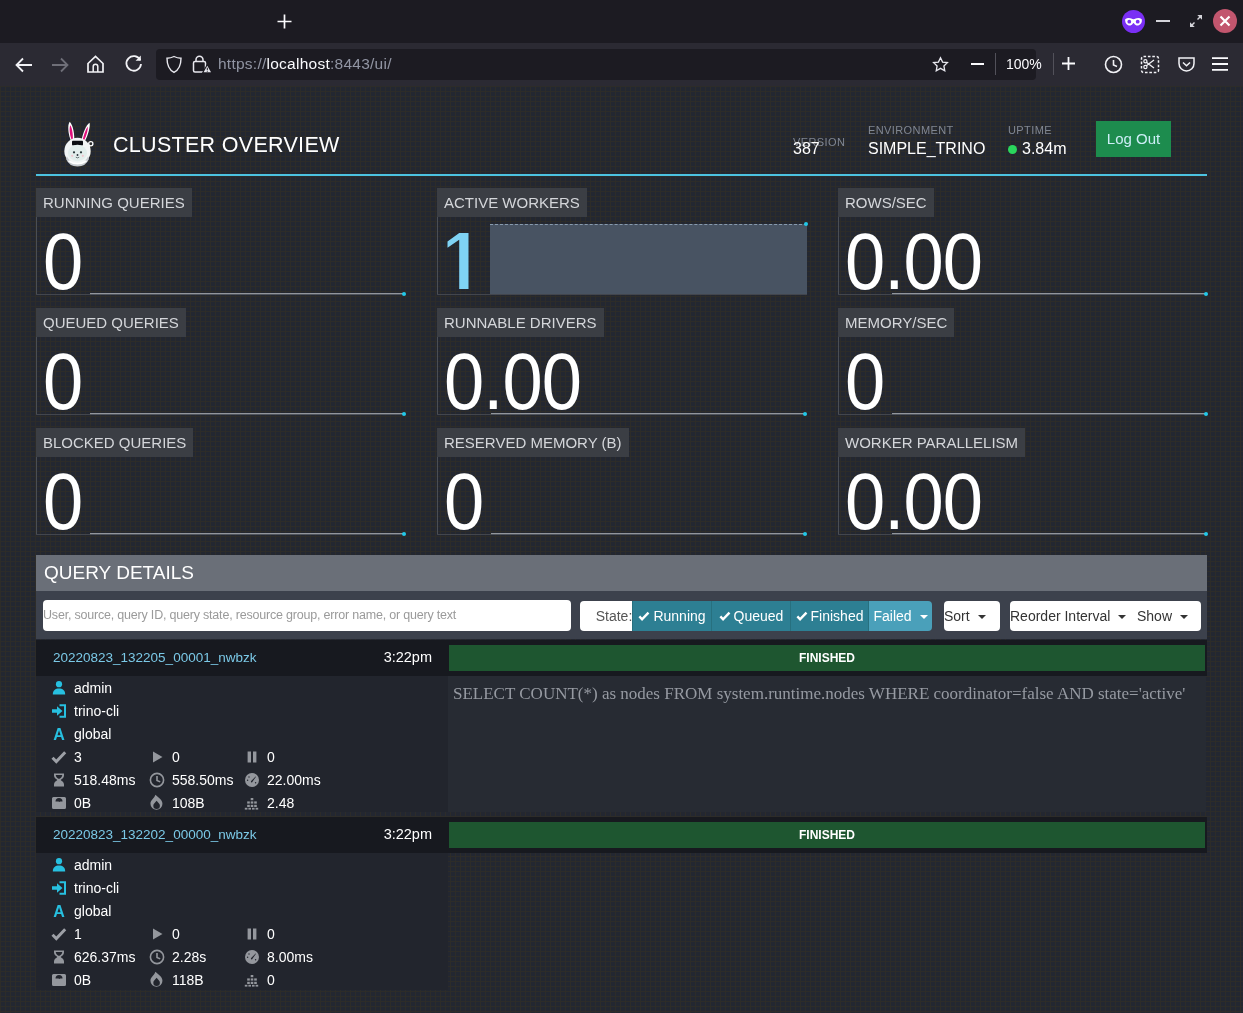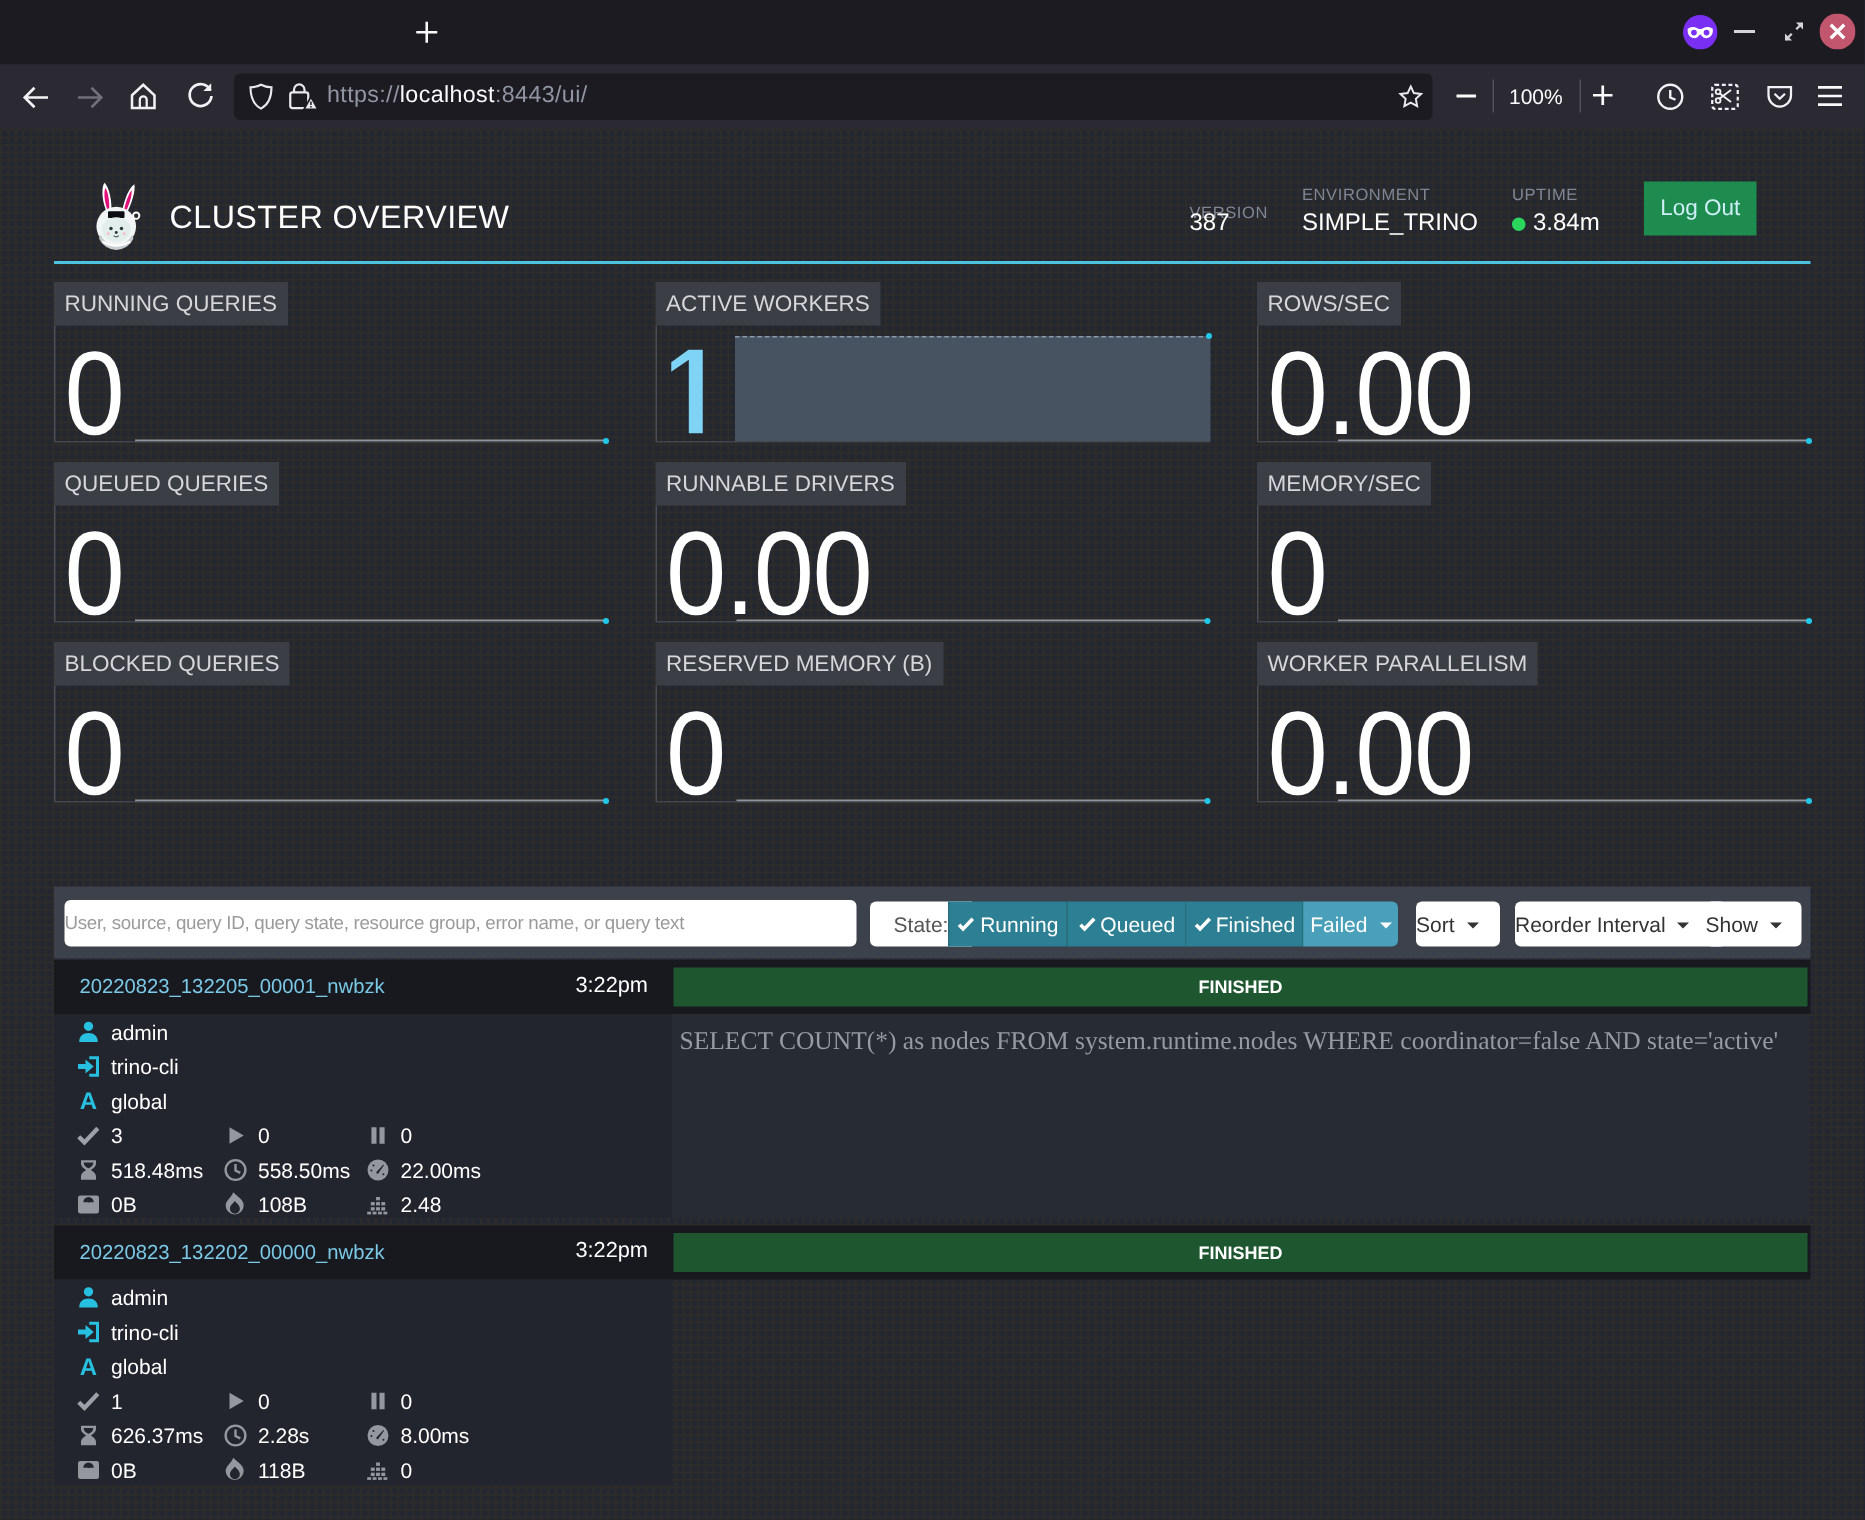--- a/index.html
+++ b/index.html
@@ -12,21 +12,21 @@
   #tab { position:absolute; left:42px; top:4px; width:219px; height:35px; background:#42414d; border-radius:4px; }
   #tabtitle { position:absolute; left:30px; top:10px; font-size:13px; letter-spacing:0.9px; color:#fbfbfe; white-space:nowrap; }
   #tabclose { position:absolute; right:9px; top:9px; color:#d8d8de; font-size:13px; }
   #navbar { position:absolute; left:0; top:43px; width:1243px; height:43px; background:#2b2a33; }
   #page { position:absolute; left:0; top:86px; width:1243px; height:927px;
      background-color:#232731;
      background-image:
        linear-gradient(to right, #2d2c29 1px, transparent 1px),
        linear-gradient(to bottom, #2d2c29 1px, transparent 1px);
      background-size:5px 5px; }
-  #urlbar { position:absolute; left:156px; top:6px; width:799px; height:31px; background:#1c1b22; border-radius:4px; }
+  #urlbar { position:absolute; left:156px; top:6px; width:880px; height:31px; background:#1c1b22; border-radius:4px; }
   .urltext { position:absolute; top:6px; font-size:15.5px; letter-spacing:0.25px; color:#a9acb9; white-space:nowrap; }
   .navicon { position:absolute; top:0; }
   .zoomtxt { position:absolute; top:13px; font-size:14px; color:#fbfbfe; }
 
   
   #hdr-title { position:absolute; left:113px; top:47px; font-size:21.5px; color:#fff; letter-spacing:0.3px; }
   .hdr-lbl { position:absolute; font-size:11px; color:#818792; letter-spacing:0.4px; }
   .hdr-val { position:absolute; font-size:16px; color:#fff; }
   #logout { position:absolute; left:1096px; top:35px; width:75px; height:36px; background:#1d8c4e;
     color:#cdeef7; font-size:15px; text-align:center; line-height:36px; }
@@ -259,20 +259,21 @@
   <div class="spark" style="left:491px;top:447px;width:314px"></div>
   <div class="dot" style="left:803px;top:446px"></div>
 
   <div class="plabel" style="left:838px;top:342px">WORKER PARALLELISM</div>
   <div class="pnum" style="left:845px;top:376px">0.00</div>
   <div class="axisL" style="left:838px;top:371px;height:77px"></div>
   <div class="axisB" style="left:838px;top:448px;width:370px"></div>
   <div class="spark" style="left:892px;top:447px;width:314px"></div>
   <div class="dot" style="left:1204px;top:446px"></div>
 
+  <div id="qd-bar">QUERY DETAILS</div>
   <div id="qd-toolbar"></div>
   <div id="qsearch">User, source, query ID, query state, resource group, error name, or query text</div>
   <div class="addon" style="left:580px;width:68px;border-radius:4px 0 0 4px">State:</div>
   <div class="tealbtn" style="left:632px;width:79px"><svg width="12" height="12" viewBox="0 0 16 16" style="vertical-align:-1px;margin-right:3px">
         <path fill="none" stroke="#fff" stroke-width="3.2" d="M1.8 8.6 l3.6 3.8 L14 3.4"></path>
       </svg>Running</div>
   <div class="tealbtn" style="left:711px;width:79px"><svg width="12" height="12" viewBox="0 0 16 16" style="vertical-align:-1px;margin-right:3px">
         <path fill="none" stroke="#fff" stroke-width="3.2" d="M1.8 8.6 l3.6 3.8 L14 3.4"></path>
       </svg>Queued</div>
   <div class="tealbtn" style="left:790px;width:78px"><svg width="12" height="12" viewBox="0 0 16 16" style="vertical-align:-1px;margin-right:3px">

